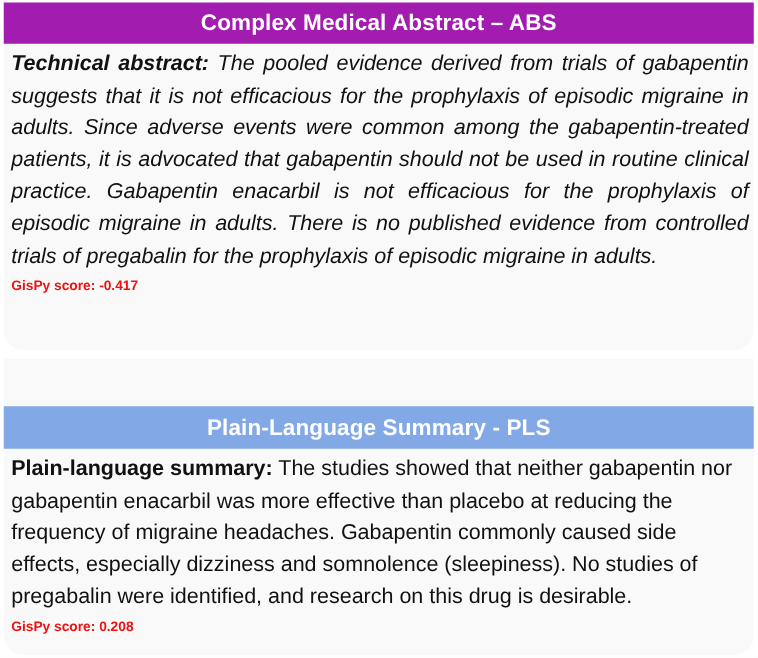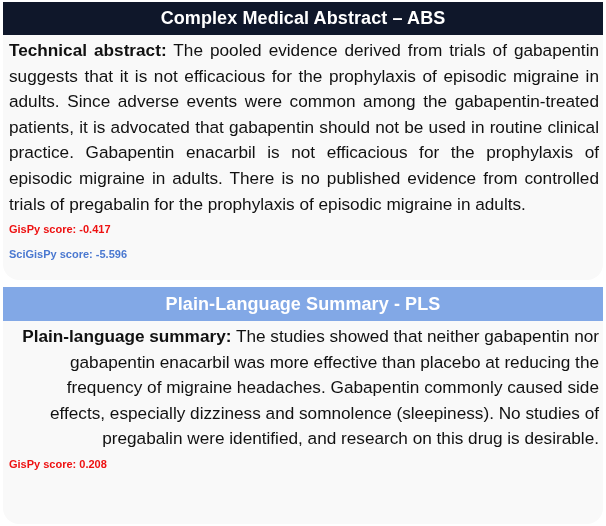--- a/index.html
+++ b/index.html
@@ -4,39 +4,38 @@
   <style>
     html, body { margin: 0; padding: 0; background: #ffffff; }
     body { width: 606px; height: 526px; overflow: hidden; position: relative;
            font-family: "Liberation Sans", "DejaVu Sans", sans-serif; color: #111; }
     .panel { position: absolute; left: 3px; width: 600px; background: #f9f9f9;
              border-radius: 0 0 16px 16px; box-sizing: border-box; }
     .panel.abs { top: 2px; height: 278px; }
     .panel.pls { top: 287px; height: 237px; }
     .hdr { height: 33px; line-height: 33px; text-align: center; color: #ffffff;
            font-weight: bold; font-size: 18px; letter-spacing: 0.1px; }
-    .abs .hdr { background: #0f172a; }
-    .pls .hdr { background: #82a8e6; height: 34px; line-height: 34px; }
+    .abs .hdr { background: #a21caf; }
+    .pls .hdr { background: #82a8e6; height: 34px; line-height: 34px; margin-top: 38px; }
     .body { padding: 3px 4px 0 6px; font-size: 17.2px; line-height: 25.6px; }
-    .abs .text { text-align: justify; }
-    .pls .text { text-align: right; }
+    .abs .text { text-align: justify; font-style: italic; }
+    .pls .text { text-align: left; }
     .lbl { font-weight: bold; }
     .score { font-weight: bold; font-size: 11px; line-height: 25px; }
     .score.gis { color: #ee1111; }
     .score.sci { color: #4a78d0; }
   </style>
 </head>
 <body>
 
 <div class="panel abs">
   <div class="hdr">Complex Medical Abstract – ABS</div>
   <div class="body">
     <div class="text"><span class="lbl">Technical abstract:</span><span> The pooled evidence derived from trials of gabapentin suggests that it is not efficacious for the prophylaxis of episodic migraine in adults. Since adverse events were common among the gabapentin-treated patients, it is advocated that gabapentin should not be used in routine clinical practice. Gabapentin enacarbil is not efficacious for the prophylaxis of episodic migraine in adults. There is no published evidence from controlled trials of pregabalin for the prophylaxis of episodic migraine in adults.</span></div>
     <div class="score gis">GisPy score: -0.417</div>
-    <div class="score sci">SciGisPy score: -5.596</div>
   </div>
 </div>
 
 <div class="panel pls">
   <div class="hdr">Plain-Language Summary - PLS</div>
   <div class="body">
     <div class="text"><span class="lbl">Plain-language summary:</span><span> The studies showed that neither gabapentin nor gabapentin enacarbil was more effective than placebo at reducing the frequency of migraine headaches. Gabapentin commonly caused side effects, especially dizziness and somnolence (sleepiness). No studies of pregabalin were identified, and research on this drug is desirable.</span></div>
     <div class="score gis">GisPy score: 0.208</div>
   </div>
 </div>

